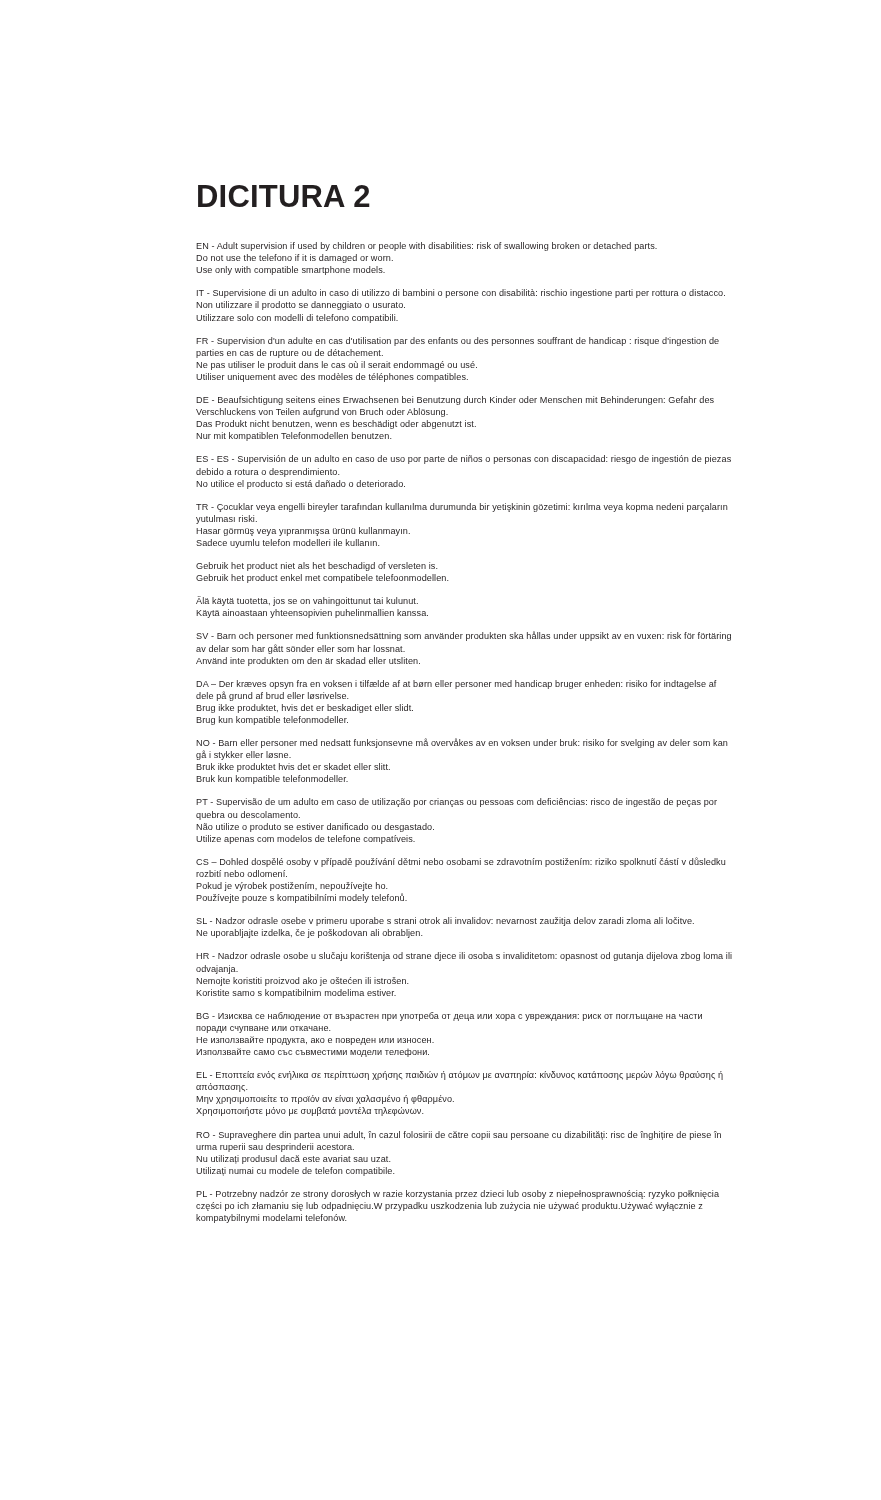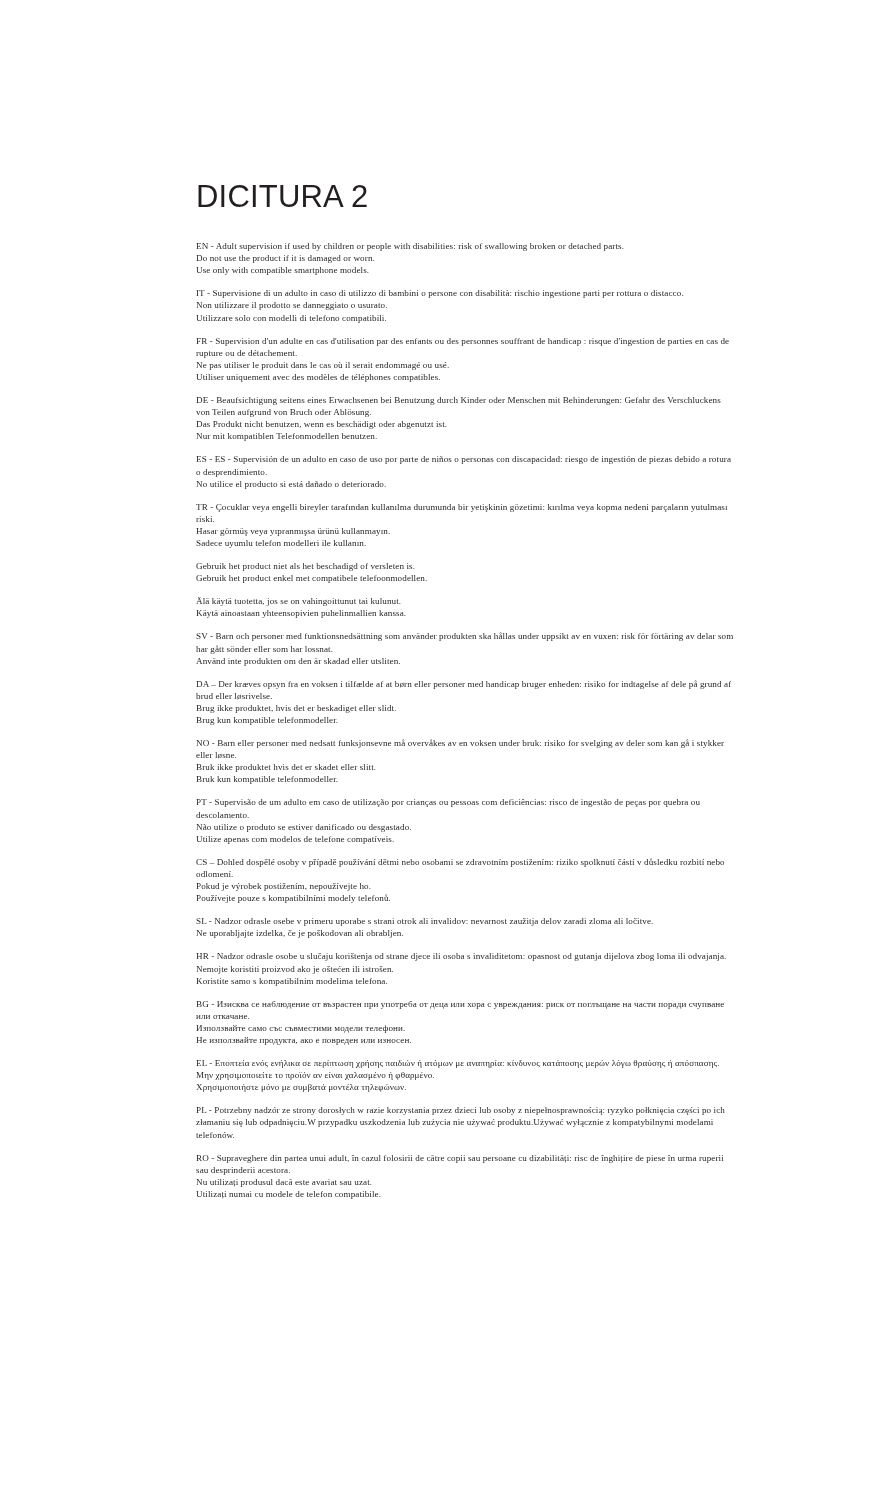--- a/index.html
+++ b/index.html
@@ -25,29 +25,28 @@
   }
   .content {
     position: absolute;
     left: 196px;
     top: 180px;
     width: 540px;
   }
   .doc-title {
     font-family: "Liberation Sans", sans-serif;
     font-size: 31px;
-    font-weight: 400;
+    font-weight: 700;
     letter-spacing: 0.2px;
     color: #231f20;
     margin: 0 0 26px 0;
     line-height: 1.1;
   }
   .block {
     margin-bottom: 11px;
-    font-family: Liberation Serif, serif;
   }
   .block p {
     margin: 0;
     font-size: 9.1px;
     line-height: 1.33;
     color: #231f20;
     letter-spacing: 0.01em;
   }
   .block p.first {
     margin-bottom: 0;
@@ -55,21 +54,21 @@
 </style>
 </head>
 <body>
 
 <div class="page">
   <div class="content">
     <h1 class="doc-title">DICITURA 2</h1>
     <div id="sections">
         <div class="block">
           <p class="first">EN - Adult supervision if used by children or people with disabilities: risk of swallowing broken or detached parts.</p>
-          <p>Do not use the product if it is damaged or worn.</p>
+          <p>Do not use the telefono if it is damaged or worn.</p>
           <p>Use only with compatible smartphone models.</p>
         </div>
         <div class="block">
           <p class="first">IT -  Supervisione di un adulto in caso di utilizzo di bambini o persone con disabilità: rischio ingestione parti per rottura o distacco.</p>
           <p>Non utilizzare il prodotto se danneggiato o usurato.</p>
           <p>Utilizzare solo con modelli di telefono compatibili.</p>
         </div>
         <div class="block">
           <p class="first">FR - Supervision d'un adulte en cas d'utilisation par des enfants ou des personnes souffrant de handicap : risque d'ingestion de parties en cas de rupture ou de détachement.</p>
           <p>Ne pas utiliser le produit dans le cas où il serait endommagé ou usé.</p>
@@ -121,35 +120,35 @@
           <p>Pokud je výrobek postižením, nepoužívejte ho.</p>
           <p>Používejte pouze s kompatibilními modely telefonů.</p>
         </div>
         <div class="block">
           <p class="first">SL - Nadzor odrasle osebe v primeru uporabe s strani otrok ali invalidov: nevarnost zaužitja delov zaradi zloma ali ločitve.</p>
           <p>Ne uporabljajte izdelka, če je poškodovan ali obrabljen.</p>
         </div>
         <div class="block">
           <p class="first">HR - Nadzor odrasle osobe u slučaju korištenja od strane djece ili osoba s invaliditetom: opasnost od gutanja dijelova zbog loma ili odvajanja.</p>
           <p>Nemojte koristiti proizvod ako je oštećen ili istrošen.</p>
-          <p>Koristite samo s kompatibilnim modelima telefona.</p>
+          <p>Koristite samo s kompatibilnim modelima estiver.</p>
         </div>
         <div class="block">
           <p class="first">BG - Изисква се наблюдение от възрастен при употреба от деца или хора с увреждания: риск от поглъщане на части поради счупване или откачане.</p>
+          <p>Не използвайте продукта, ако е повреден или износен.</p>
           <p>Използвайте само със съвместими модели телефони.</p>
-          <p>Не използвайте продукта, ако е повреден или износен.</p>
         </div>
         <div class="block">
           <p class="first">EL - Εποπτεία ενός ενήλικα σε περίπτωση χρήσης παιδιών ή ατόμων με αναπηρία: κίνδυνος κατάποσης μερών λόγω θραύσης ή απόσπασης.</p>
           <p>Μην χρησιμοποιείτε το προϊόν αν είναι χαλασμένο ή φθαρμένο.</p>
           <p>Χρησιμοποιήστε μόνο με συμβατά μοντέλα τηλεφώνων.</p>
         </div>
         <div class="block">
-          <p class="first">PL - Potrzebny nadzór ze strony dorosłych w razie korzystania przez dzieci lub osoby z niepełnosprawnością: ryzyko połknięcia części po ich złamaniu się lub odpadnięciu.W przypadku uszkodzenia lub zużycia nie używać produktu.Używać wyłącznie z kompatybilnymi modelami telefonów.</p>
-        </div>
-        <div class="block">
           <p class="first">RO - Supraveghere din partea unui adult, în cazul folosirii de către copii sau persoane cu dizabilități: risc de înghițire de piese în urma ruperii sau desprinderii acestora.</p>
           <p>Nu utilizați produsul dacă este avariat sau uzat.</p>
           <p>Utilizați numai cu modele de telefon compatibile.</p>
+        </div>
+        <div class="block">
+          <p class="first">PL - Potrzebny nadzór ze strony dorosłych w razie korzystania przez dzieci lub osoby z niepełnosprawnością: ryzyko połknięcia części po ich złamaniu się lub odpadnięciu.W przypadku uszkodzenia lub zużycia nie używać produktu.Używać wyłącznie z kompatybilnymi modelami telefonów.</p>
         </div>
       </div>
   </div>
 </div>
 
 </body></html>

